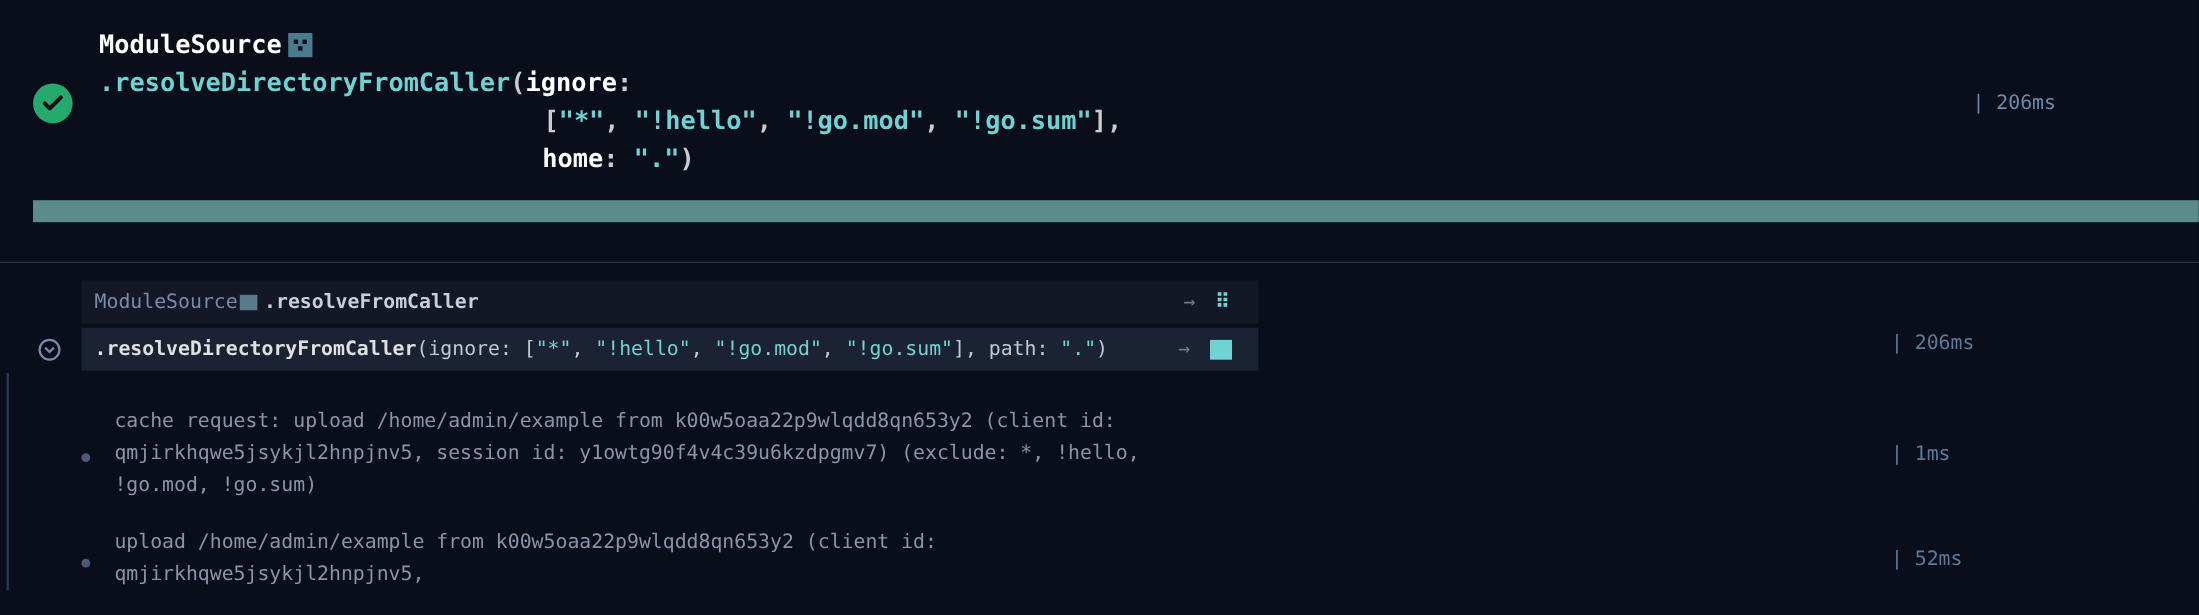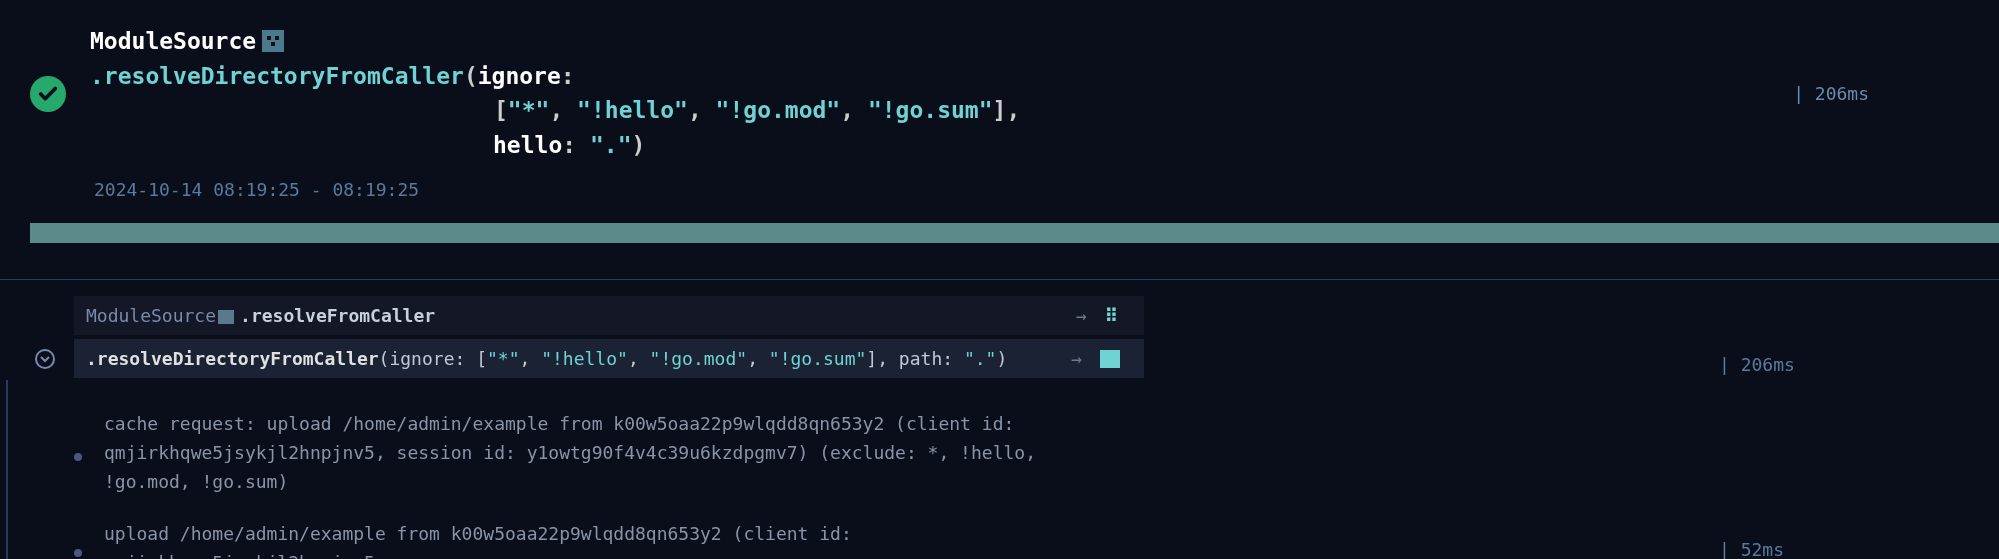--- a/index.html
+++ b/index.html
@@ -92,21 +92,21 @@
       height: 1px;
       background: #2a3a5a;
       margin-top: 36px;
     }
     .trace-section {
       padding-left: 30px;
       padding-top: 14px;
     }
     .trace-row {
       display: flex;
-      align-items: flex-end;
+      align-items: flex-start;
       gap: 14px;
       padding: 2px 0;
     }
     .trace-gutter {
       width: 30px;
       display: flex;
       align-items: center;
       justify-content: center;
       align-self: stretch;
     }
@@ -240,26 +240,25 @@
               </svg>
           </span>
         </div>
         <div class="code-line">
           <span class="method-name">.resolveDirectoryFromCaller</span><span class="bracket">(</span><span class="param-name">ignore</span><span class="colon">:</span>
         </div>
         <div class="code-line indent">
           <span class="bracket">[</span><span class="str">"*"</span><span class="comma">, </span><span class="str">"!hello"</span><span class="comma">, </span><span class="str">"!go.mod"</span><span class="comma">, </span><span class="str">"!go.sum"</span><span class="bracket">]</span><span class="comma">,</span>
         </div>
         <div class="code-line indent-path">
-          <span class="param-name">hello</span><span class="colon">: </span><span class="str">"."</span><span class="bracket">)</span>
+          <span class="param-name">home</span><span class="colon">: </span><span class="str">"."</span><span class="bracket">)</span>
         </div>
       </div>
       <div class="duration-col">| 206ms</div>
     </div>
-    <div class="timestamp-line">2024-10-14 08:19:25 - 08:19:25</div>
   </div>
 </div>
 
 <div class="progress-bar"></div>
 
 <div class="divider"></div>
 
 <div class="trace-section">
 
   <div class="trace-row">
@@ -290,20 +289,21 @@
     </div>
     <div class="trace-duration">| 206ms</div>
   </div>
 
   <div class="log-section" style="position:relative;">
     <div class="vline" style="left:-24px;"></div>
 
     <div class="log-row">
       <div class="log-bullet" style="margin-left:-28px;"></div>
       <div class="log-text">cache request: upload /home/admin/example from k00w5oaa22p9wlqdd8qn653y2 (client id: qmjirkhqwe5jsykjl2hnpjnv5, session id: y1owtg90f4v4c39u6kzdpgmv7) (exclude: *, !hello, !go.mod, !go.sum)</div>
+      <div class="log-duration">| 1ms</div>
     </div>
 
     <div class="log-row" style="padding-bottom:0;">
       <div class="log-bullet" style="margin-left:-28px;"></div>
       <div class="log-text">upload /home/admin/example from k00w5oaa22p9wlqdd8qn653y2 (client id: qmjirkhqwe5jsykjl2hnpjnv5,</div>
       <div class="log-duration">| 52ms</div>
     </div>
   </div>
 
 </div>

